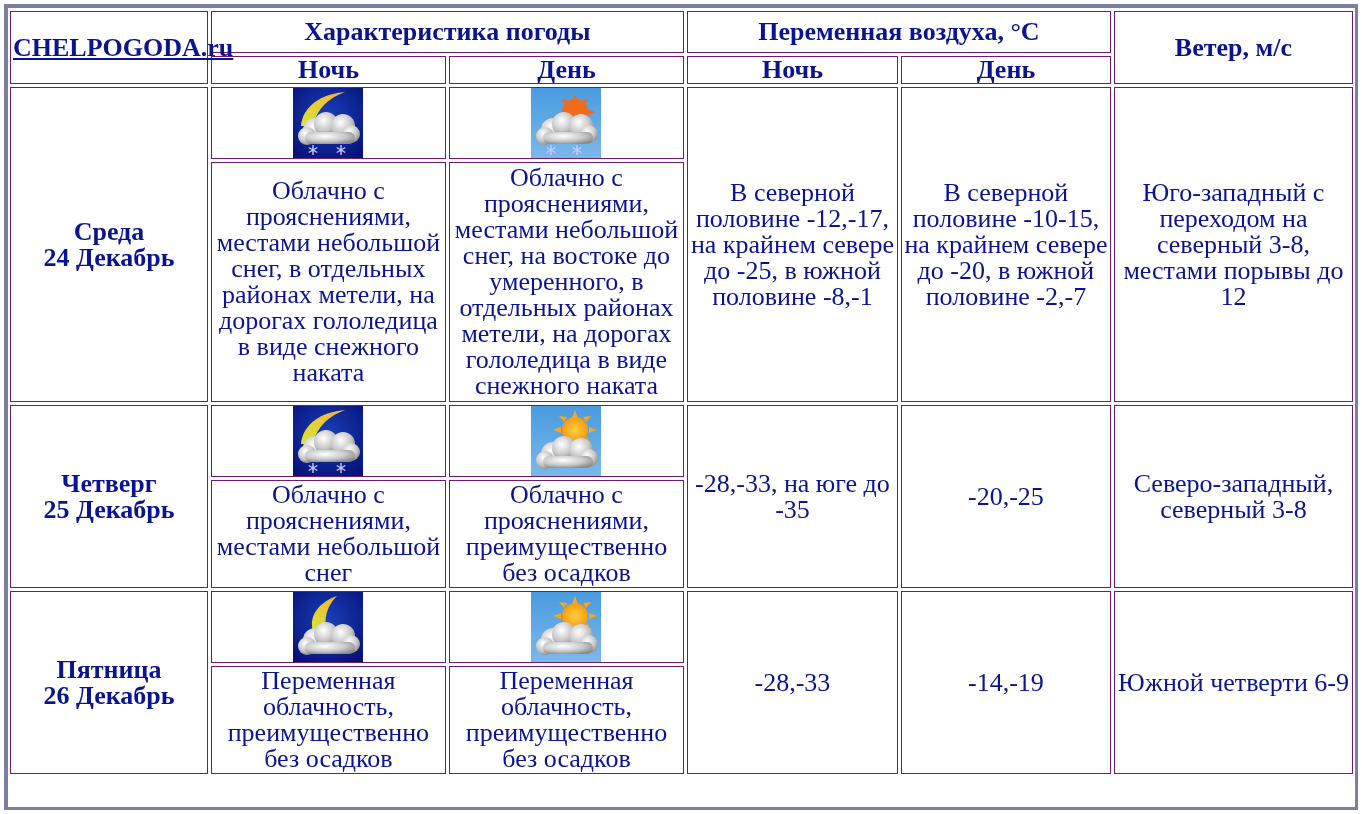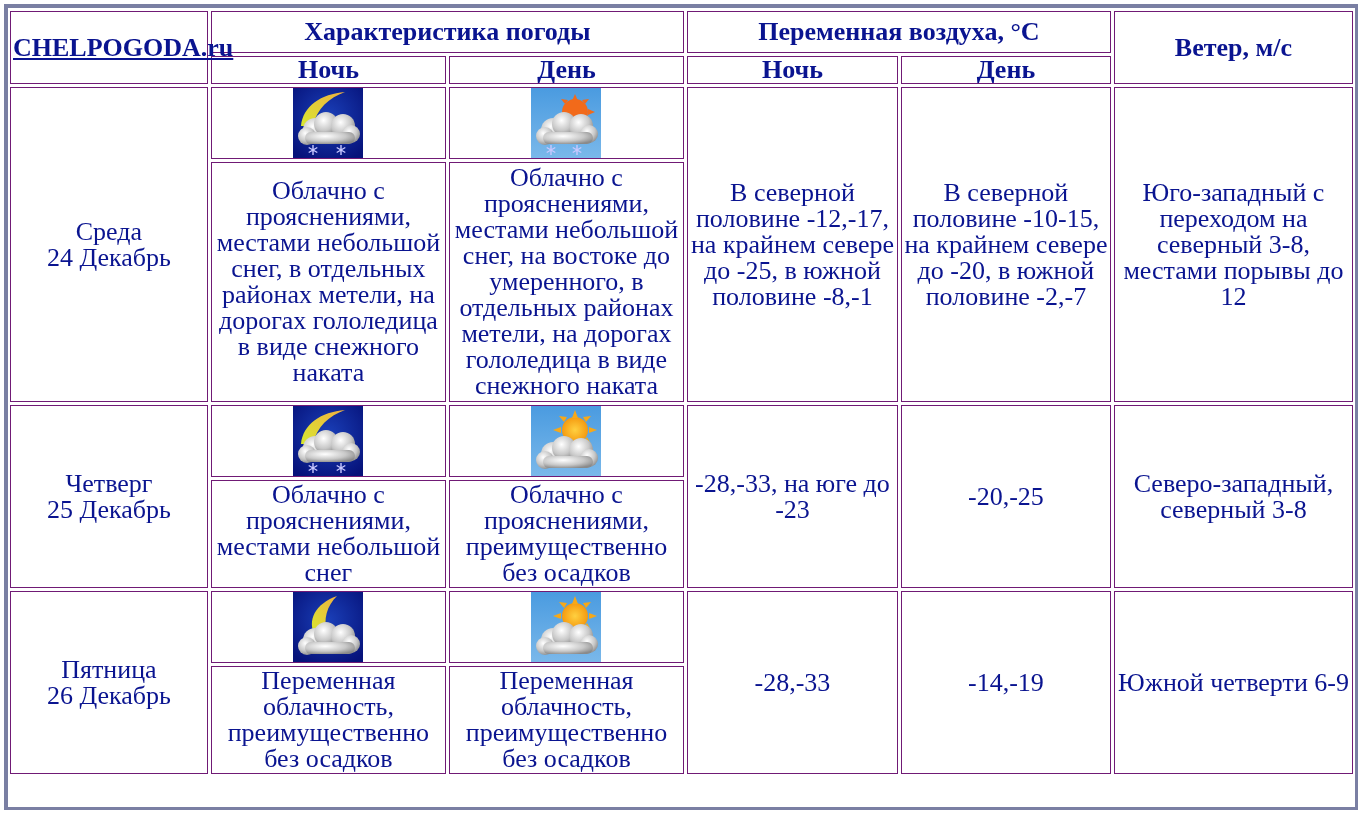--- a/index.html
+++ b/index.html
@@ -25,21 +25,21 @@
   table.forecast td {
     border: 1px solid #701a75;
     text-align: center;
     vertical-align: middle;
     padding: 0 2px;
     font-size: 26px;
     line-height: 26px;
   }
   td.hdr { font-weight: bold; font-size: 21px; }
   td.brand { font-weight: bold; font-size: 19px; text-decoration: underline; }
-  td.daycell { font-weight: normal; font-size: 21px; line-height: 26px; }
+  td.daycell { font-weight: bold; font-size: 21px; line-height: 26px; }
   td.iconcell { padding: 2px 0; height: 70px; }
   .wicon { width: 70px; height: 70px; display: inline-block; vertical-align: middle; }
   .wicon svg { display: block; }
 </style>
 </head>
 <body>
 
 <svg width="0" height="0" style="position:absolute">
   <defs>
     <radialGradient id="nightbg" cx="50%" cy="40%" r="70%">
@@ -175,21 +175,21 @@
     </td>
     <td class="iconcell">
       <span class="wicon">
         <svg width="70" height="70" viewBox="0 0 70 70">
                 <rect width="70" height="70" fill="url(#daybg)"></rect>
                 <use href="#sun"></use>
                 <use href="#clouds" y="6"></use>
               </svg>
       </span>
     </td>
-    <td rowspan="2">-28,-33, на юге до -23</td>
+    <td rowspan="2">-28,-33, на юге до -35</td>
     <td rowspan="2">-20,-25</td>
     <td rowspan="2">Северо-западный, северный 3-8</td>
   </tr>
   <tr style="height:108px">
     <td>Облачно с прояснениями, местами небольшой снег</td>
     <td>Облачно с прояснениями, преимущественно без осадков</td>
   </tr>
 
   <tr>
     <td class="daycell" rowspan="2">

